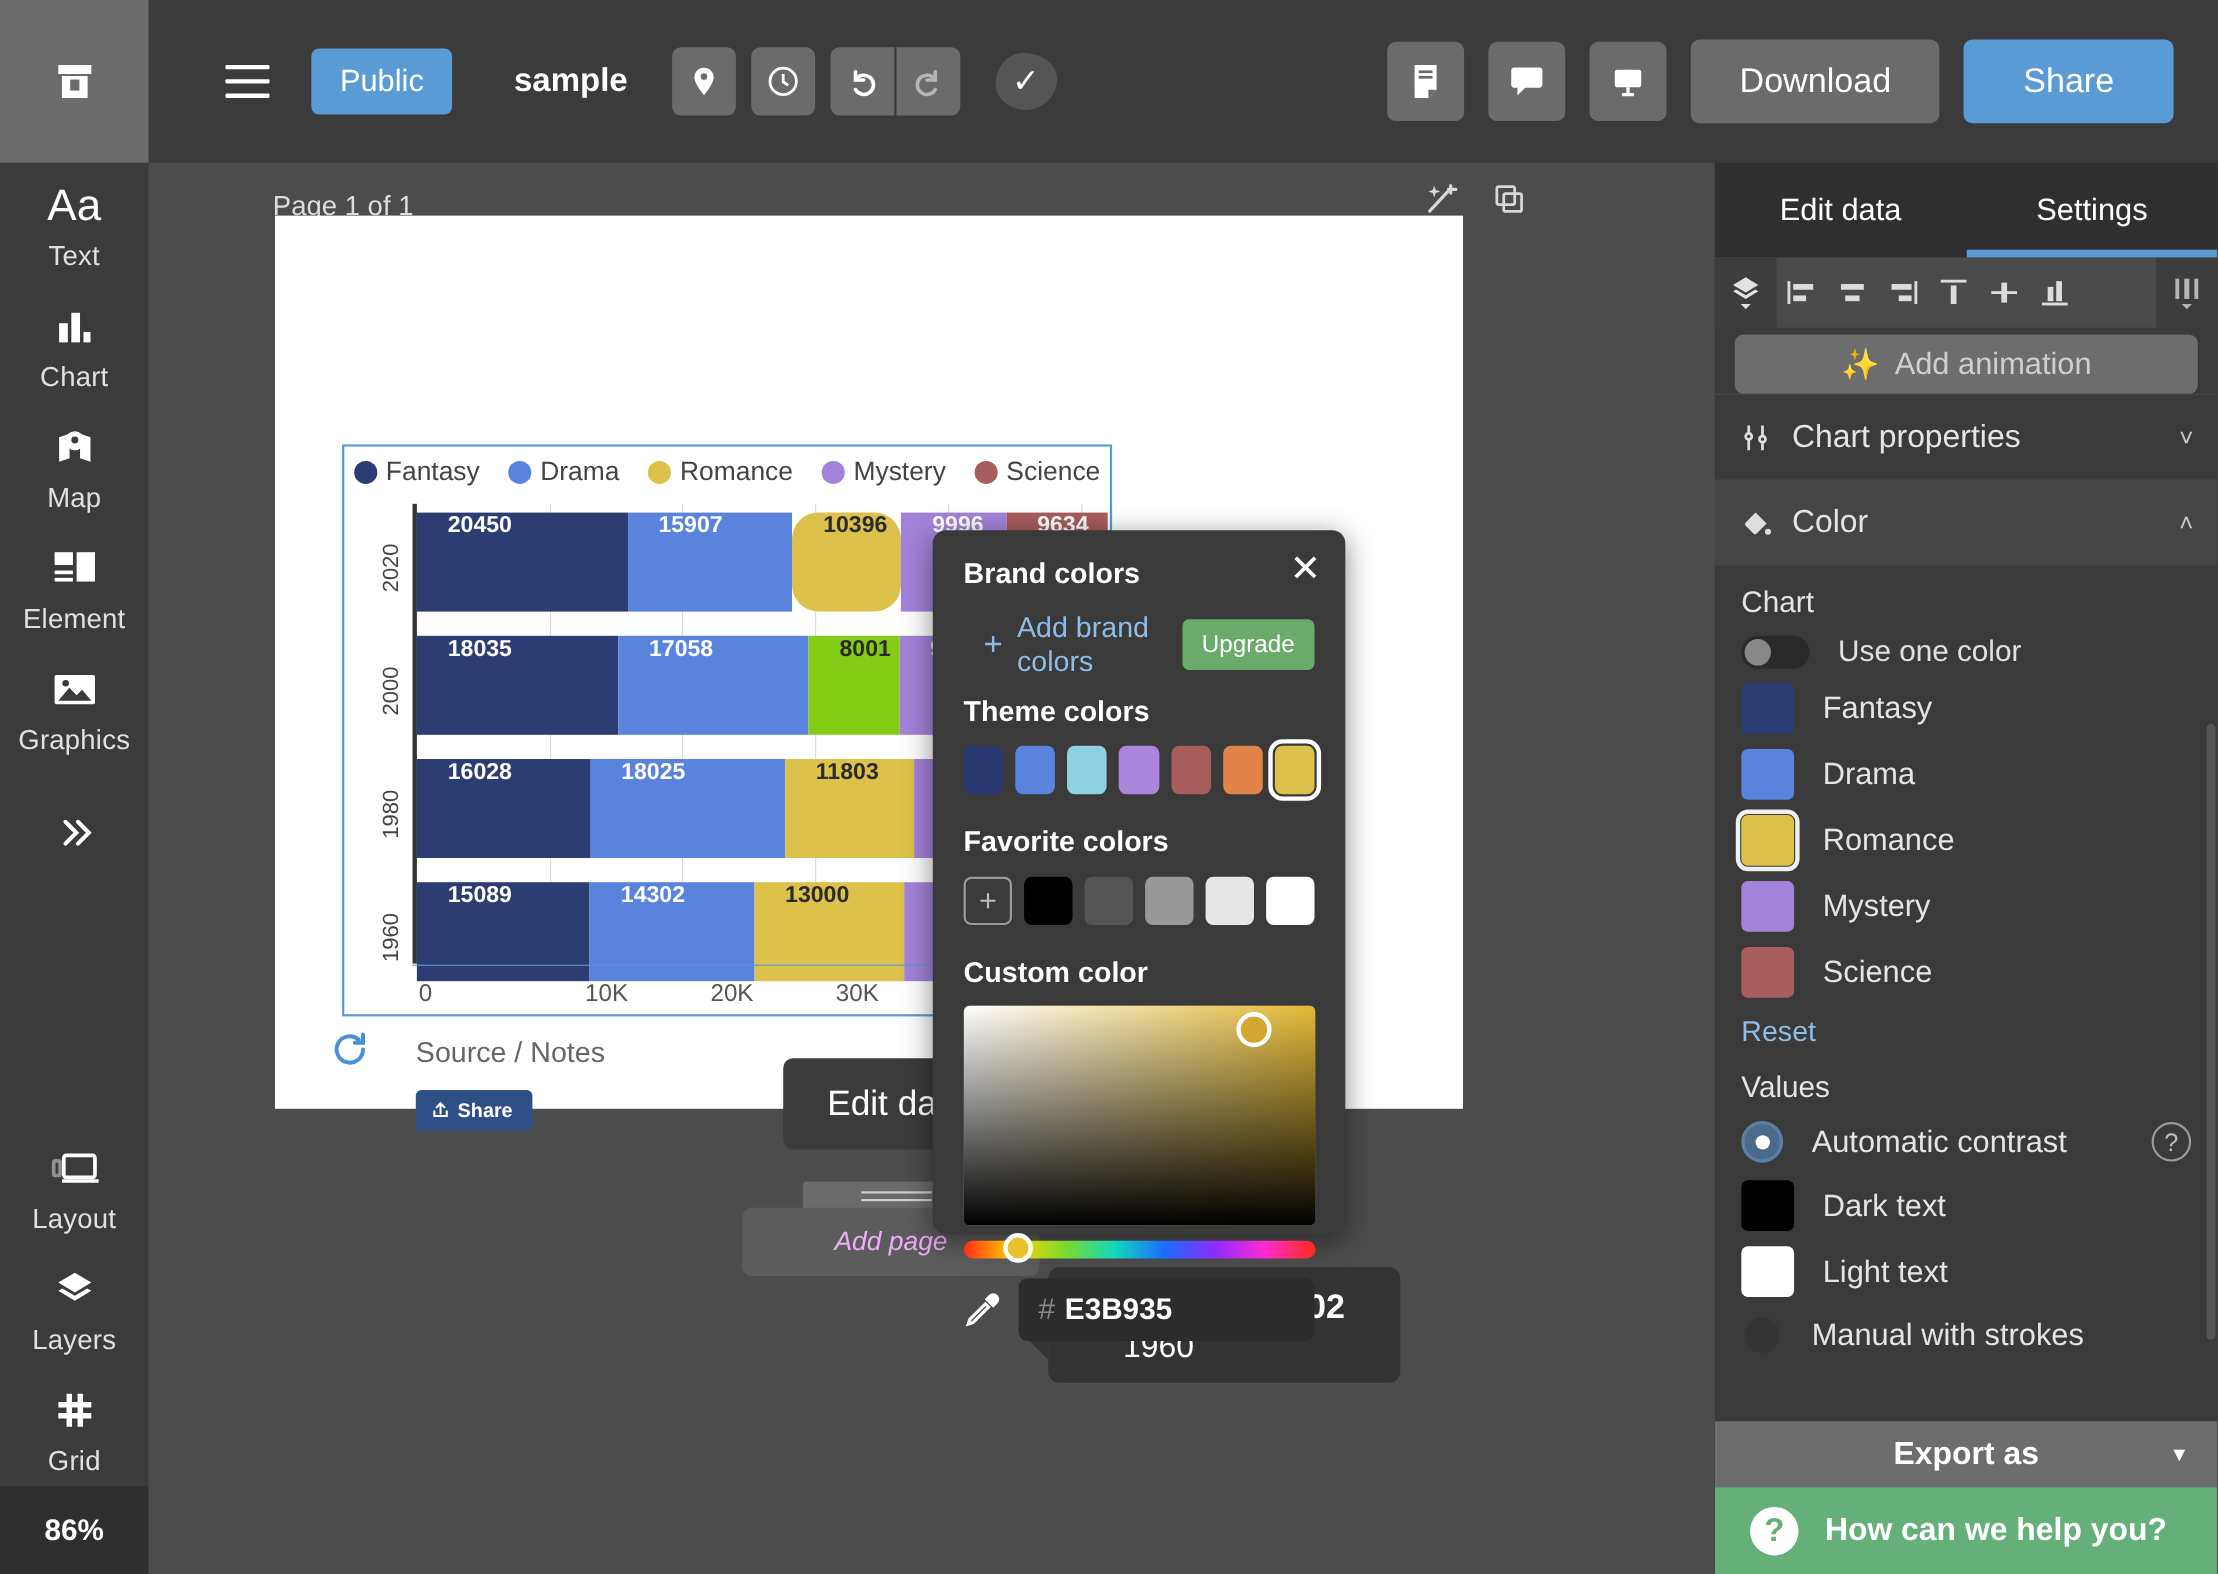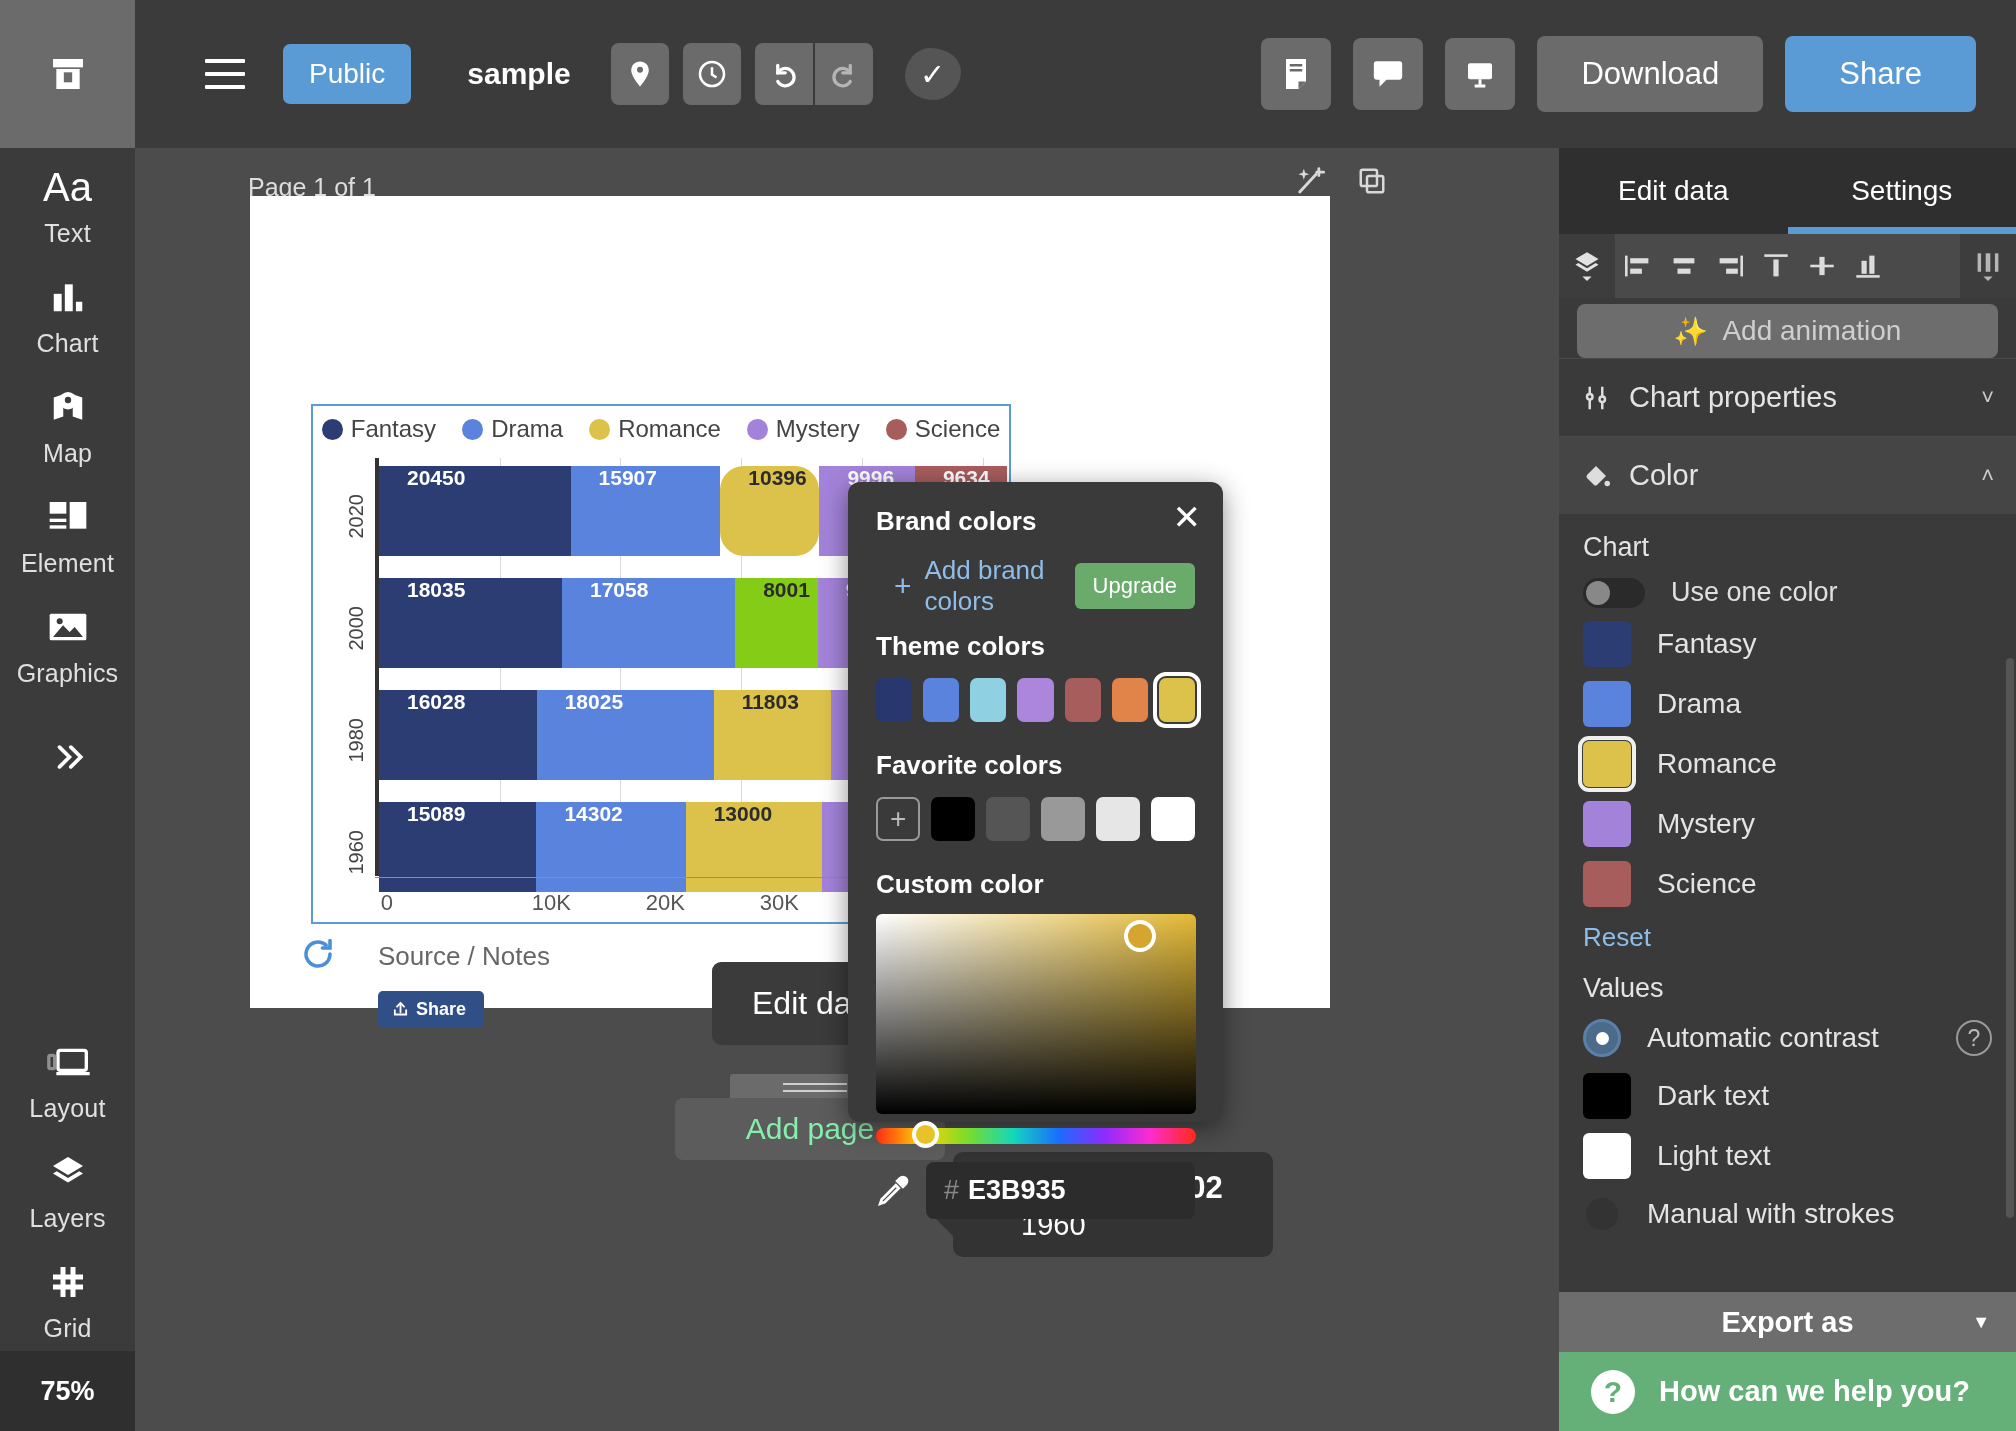--- a/index.html
+++ b/index.html
@@ -125,22 +125,22 @@
     font-size: 32px; padding: 23px 40px; border-radius: 9px; cursor: pointer;
   }
   .page-drag {
     position: absolute; left: 480px; top: 878px; width: 170px; height: 26px;
     background: #6b6b6b; border-radius: 3px; display: flex; flex-direction: column;
     align-items: center; justify-content: center; gap: 5px; cursor: pointer;
   }
   .page-drag i { width: 64px; height: 2px; background: #cfcfcf; display: block; }
   .addpage-btn {
     position: absolute; left: 425px; top: 902px; width: 270px; height: 62px;
-    background: #5c5c5c; color: #86efac; font-size: 30px; border-radius: 8px;
-    display: flex; align-items: center; justify-content: center; cursor: pointer;
+    background: #5c5c5c; color: #f0abfc; font-size: 24px; border-radius: 8px;
+    display: flex; align-items: center; justify-content: center; cursor: pointer; font-style: italic;
   }
 
   
   .tooltip {
     position: absolute; left: 818px; top: 1004px; width: 320px; height: 105px;
     background: #333; border-radius: 10px; color: #fff; padding: 18px 22px;
     display: flex; gap: 16px; z-index: 40;
   }
   .tooltip::before {
     content: ""; position: absolute; left: -22px; top: 40px;
@@ -447,21 +447,21 @@
       <span class="lbl">Layers</span>
     </div>
     <div class="rail-item" style="margin-bottom:78px;">
       <div class="rail-icon">
         <svg width="40" height="40" viewBox="0 0 24 24" fill="none" stroke="#fff" stroke-width="3">
           <path d="M9 3v18M15 3v18M3 9h18M3 15h18"></path>
         </svg>
       </div>
       <span class="lbl">Grid</span>
     </div>
-    <div class="rail-zoom">75%</div>
+    <div class="rail-zoom">86%</div>
   </div>
 
   <div class="canvas-area">
     <div class="page-label">Page 1 of 1</div>
     <div class="canvas-icons">
       <div>
         <svg width="34" height="30" viewBox="0 0 24 22" fill="none" stroke="#d8d8d8" stroke-width="2.1" stroke-linecap="round">
           <path d="M3 19L15 6"></path>
             <path d="M17 2v5M20.5 4.5h-5"></path>
             <path d="M6 2l1 3 3 1-3 1-1 3-1-3-3-1 3-1z" fill="#d8d8d8" stroke="none"></path>

